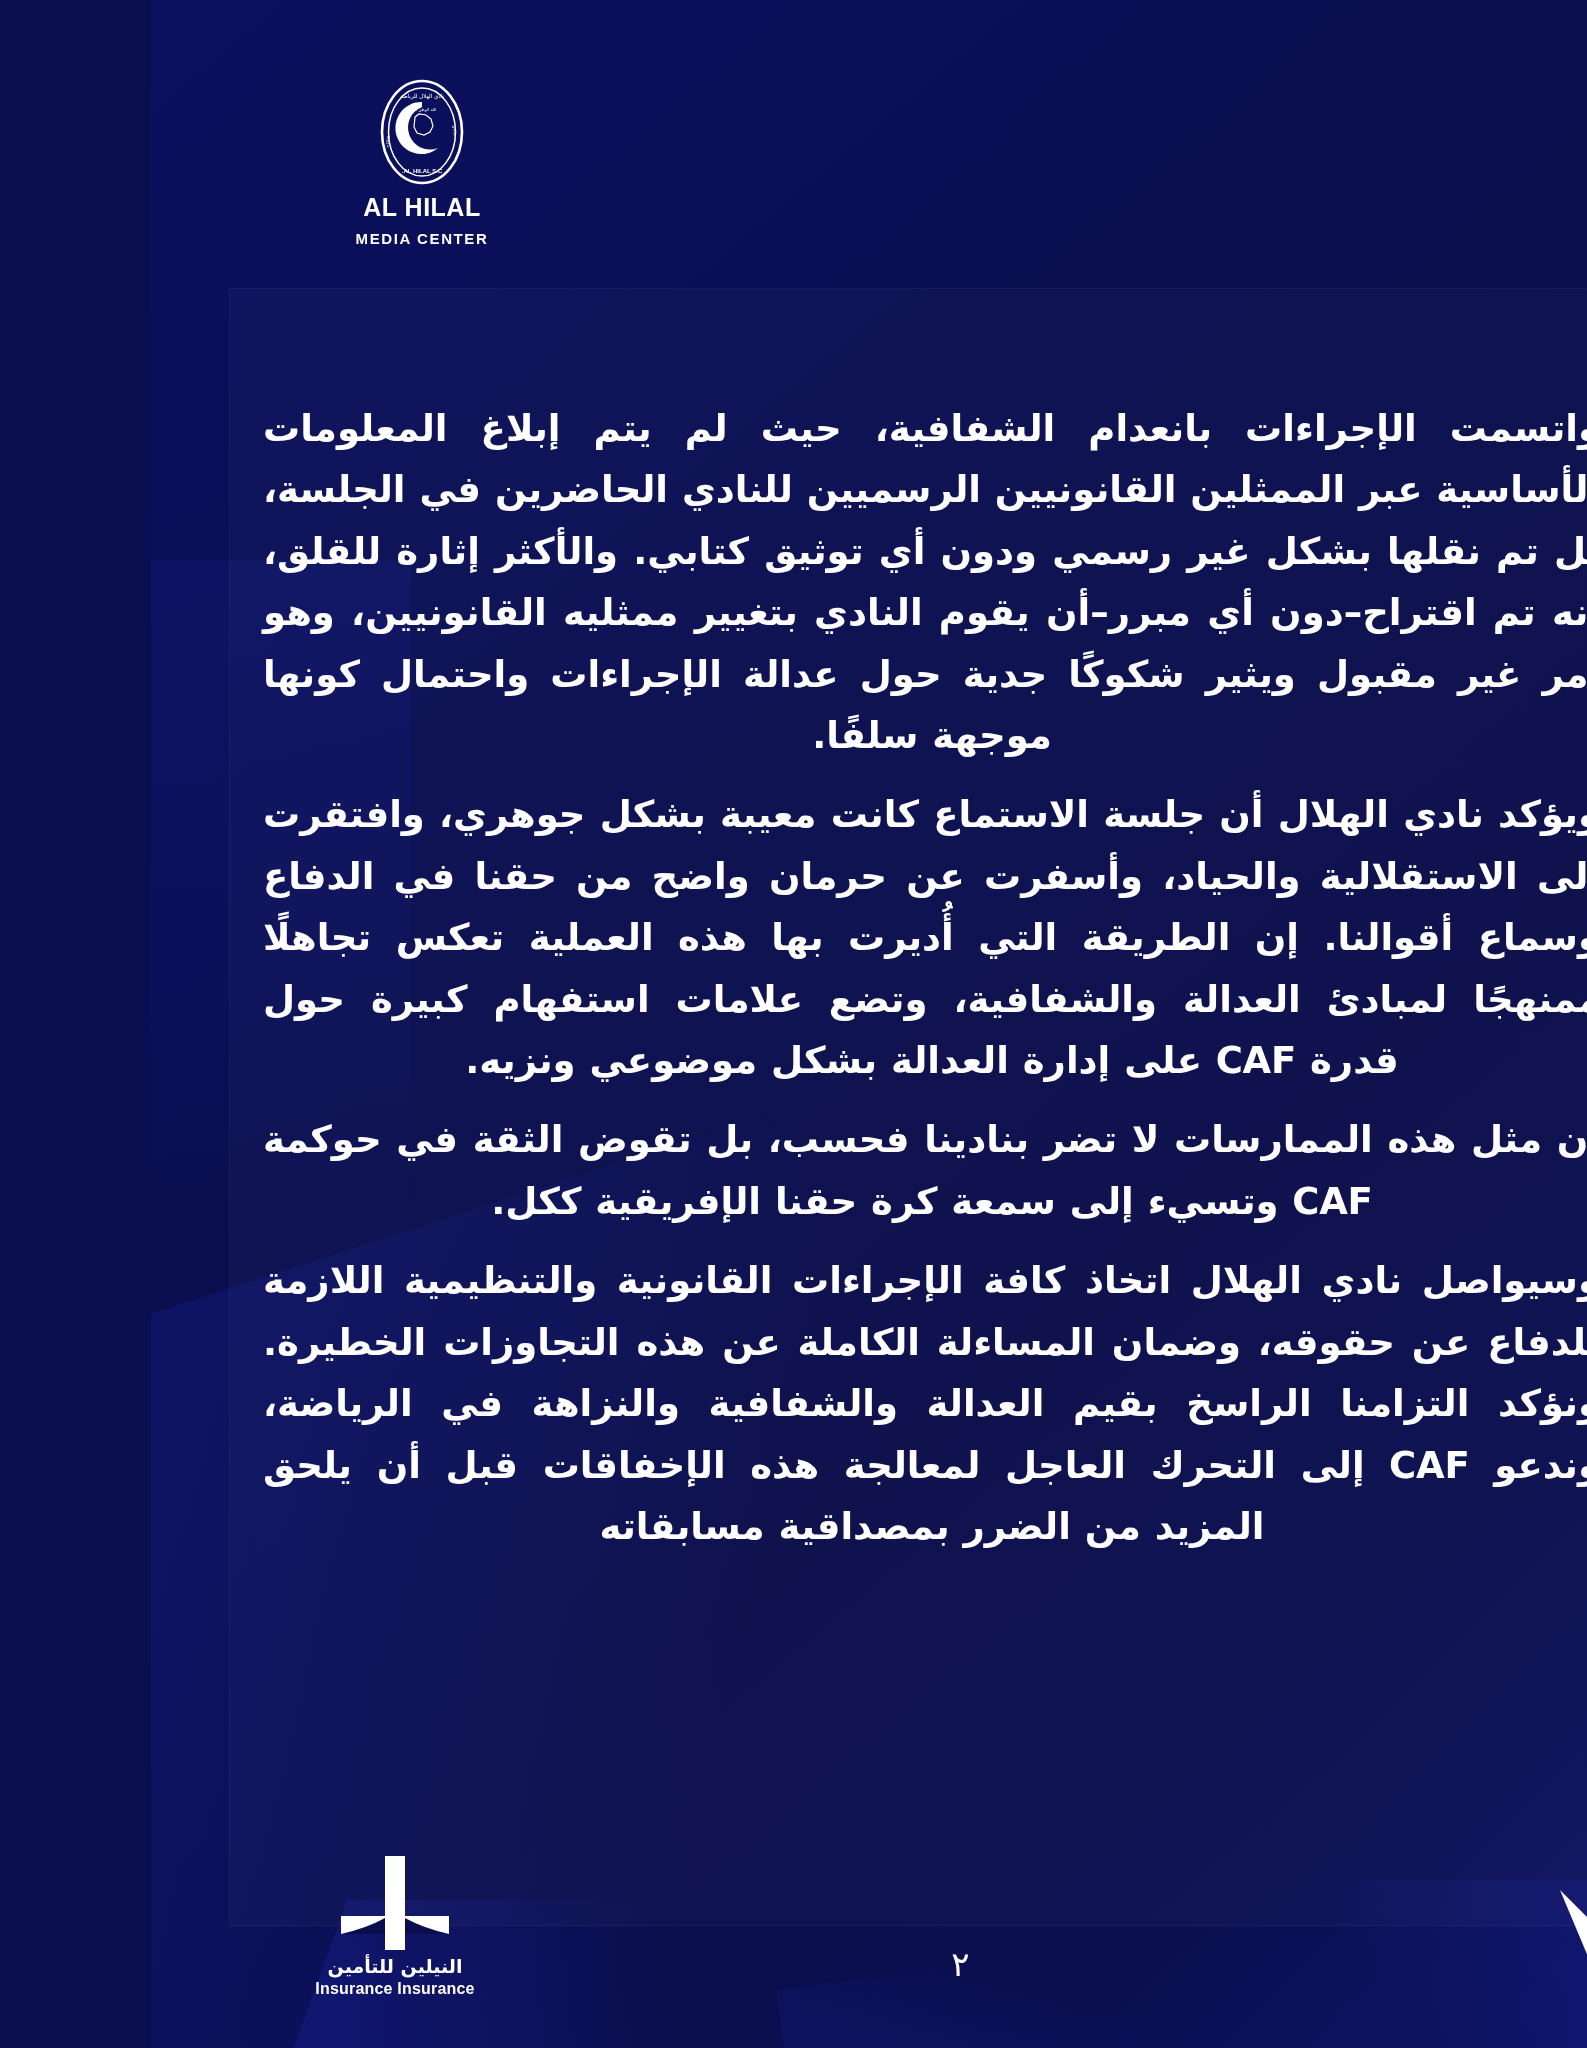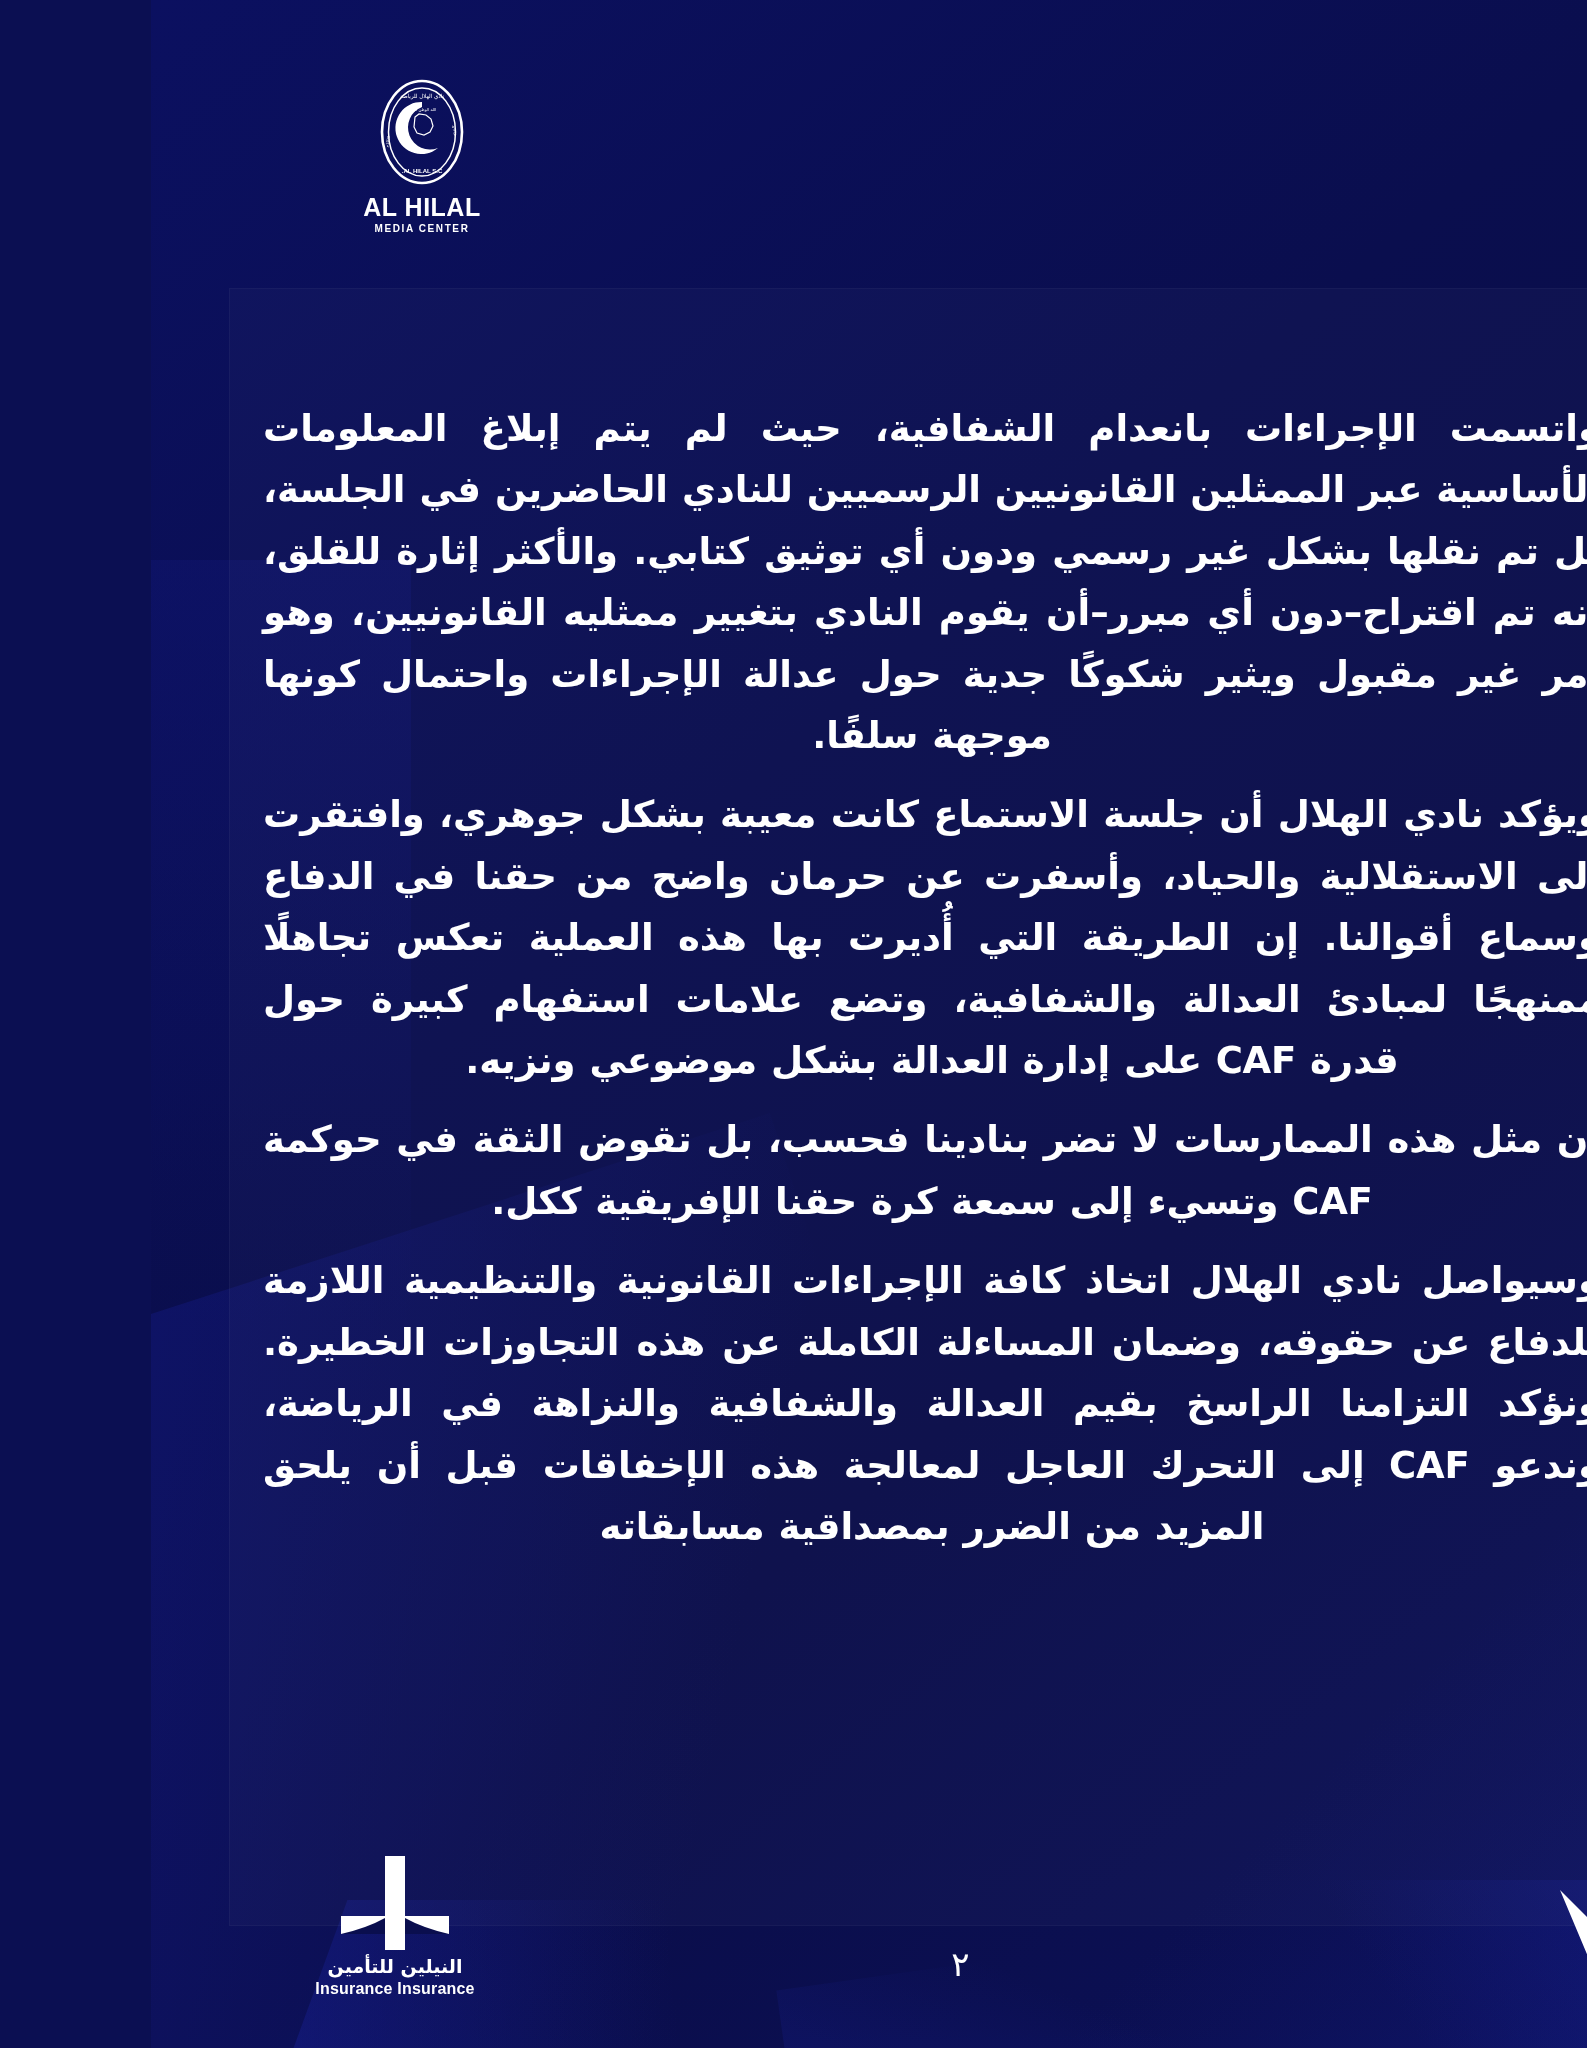--- a/index.html
+++ b/index.html
@@ -88,24 +88,24 @@
     font-weight: 700;
     font-size: 25px;
     letter-spacing: .5px;
     color: #ffffff;
     line-height: 1.05;
     direction: ltr;
   }
   .brand-sub {
     font-family: "Liberation Sans", sans-serif;
     font-weight: 600;
-    font-size: 10px;
+    font-size: 15px;
     letter-spacing: 1.6px;
     color: #ffffff;
-    margin-top: 3px;
+    margin-top: 10px;
     direction: ltr;
   }
 
   
   .panel {
     position: absolute;
     left: 78px;
     top: 288px;
     width: 1430px;
     height: 1638px;

